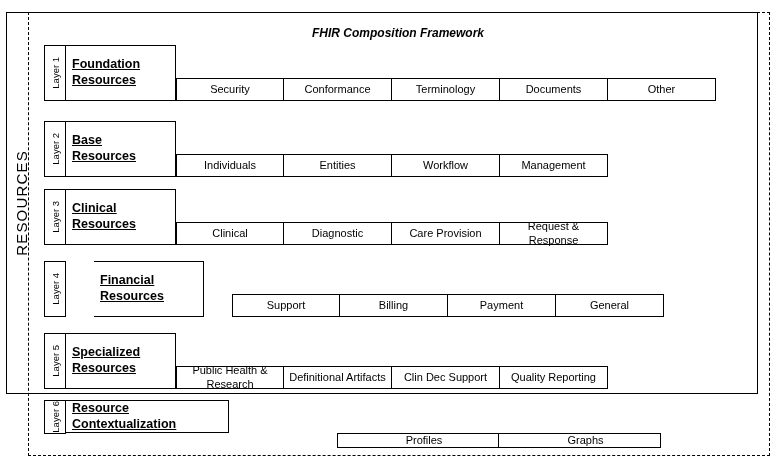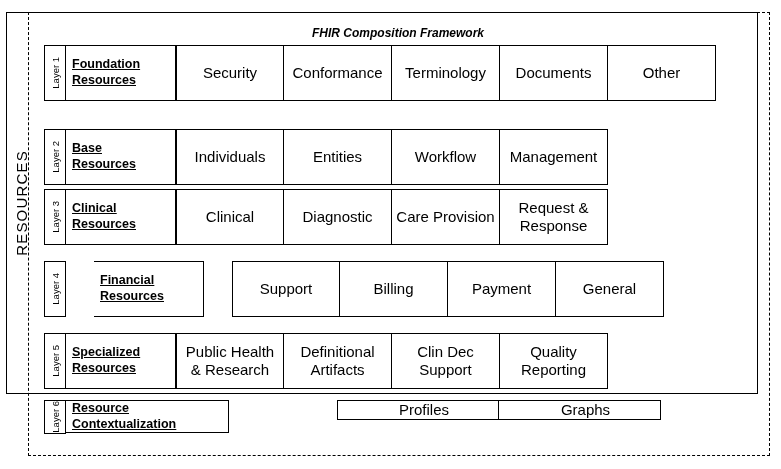--- a/index.html
+++ b/index.html
@@ -122,24 +122,25 @@
   }
 
   .cell {
     border: 1px solid #000;
     border-left: none;
     box-sizing: border-box;
     display: flex;
     align-items: center;
     justify-content: center;
     text-align: center;
-    font-size: 15px;
+    font-size: 11px;
     line-height: 1.2;
     padding: 0 4px;
     background: #ffffff;
+    margin-top: 33px;
   }
   .cell.first {
     border-left: 1px solid #000;
   }
 
   
   .w108 { width: 108px; }
   .w162 { width: 162px; padding-left: 16px; }
 
   
@@ -199,21 +200,21 @@
     </div>
     <div class="cells">
       <div class="cell first w108">Security</div>
       <div class="cell w108">Conformance</div>
       <div class="cell w108">Terminology</div>
       <div class="cell w108">Documents</div>
       <div class="cell w108">Other</div>
     </div>
   </div>
 
-  <div class="layer-row" style="top:129px;">
+  <div class="layer-row" style="top:121px;">
     <div class="layer-tag">
       <span>Layer 2</span>
     </div>
     <div class="layer-name">
       <span>
         <span>Base</span><br>
         <span>Resources</span>
       </span>
     </div>
     <div class="cells">

